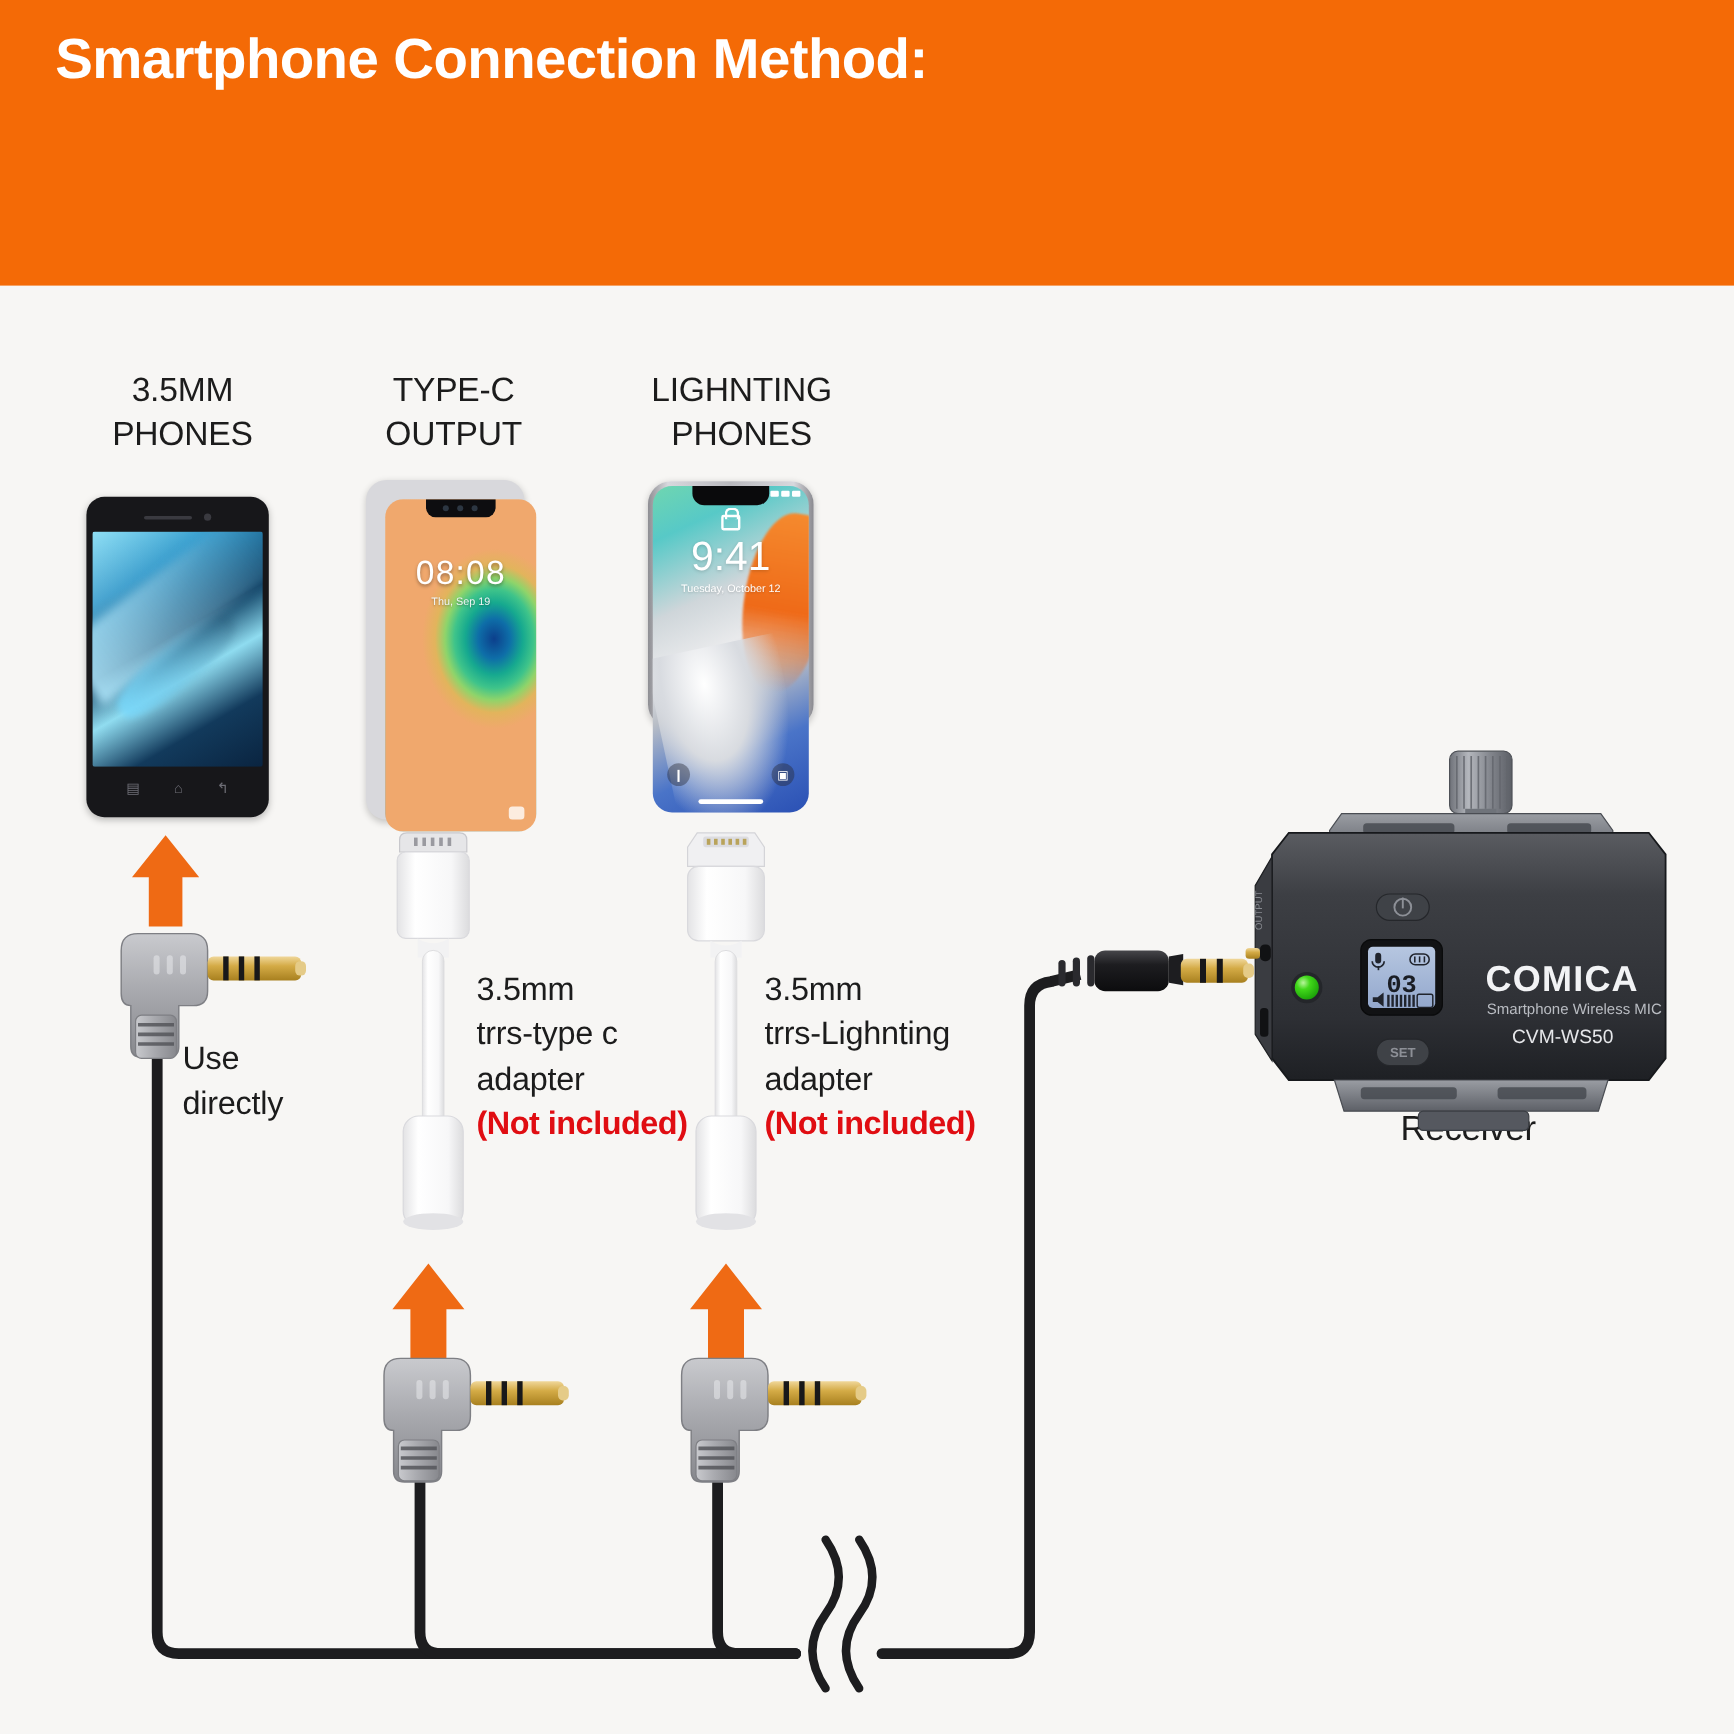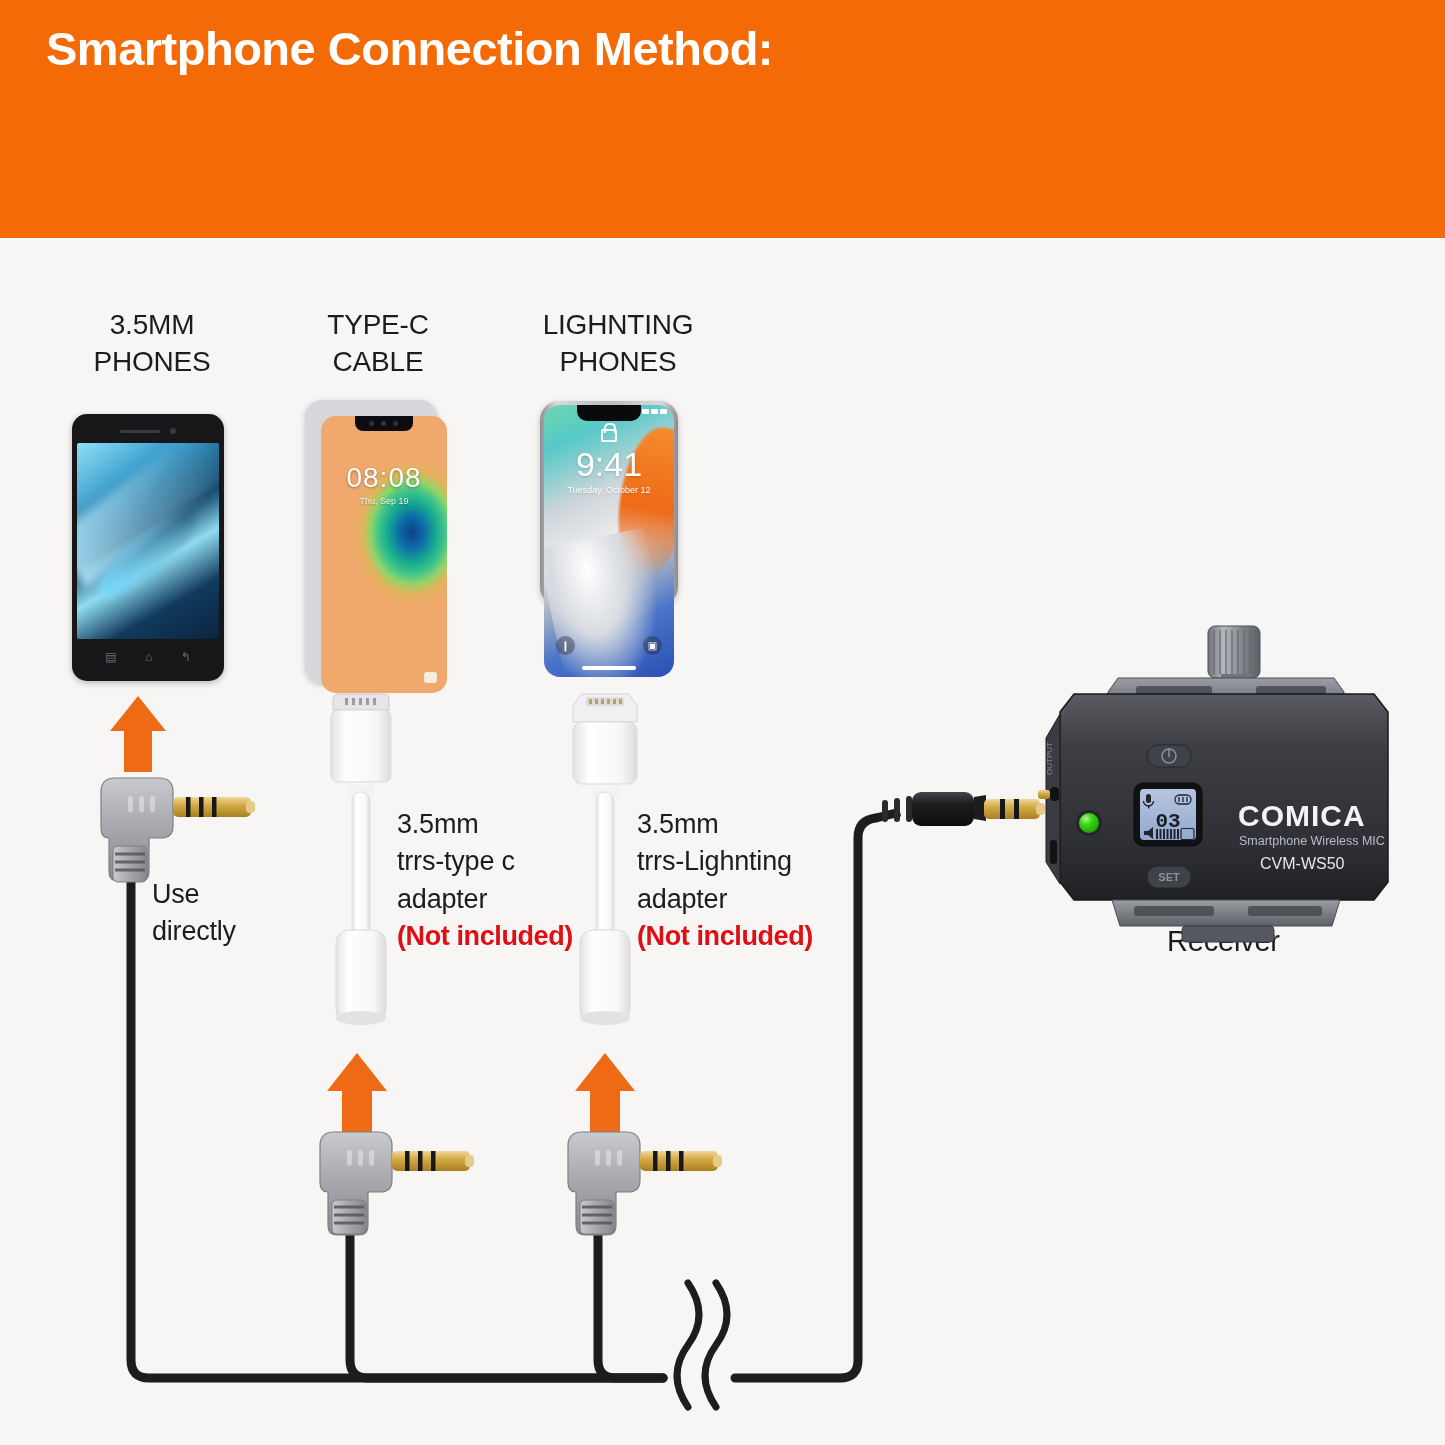--- a/index.html
+++ b/index.html
@@ -298,21 +298,21 @@
 
   
   .note {
     position: absolute;
     font-size: 27px;
     color: #1c1c1c;
     line-height: 1.38;
     white-space: pre-line;
     letter-spacing: -0.2px;
   }
-  #note-usedirectly { left: 152px; top: 864px; margin-top: 12px; }
+  #note-usedirectly { left: 152px; top: 864px; }
   #note-typec  { left: 397px; top: 806px; }
   #note-light  { left: 637px; top: 806px; }
   .notincl {
     color: #e00d12;
     font-weight: bold;
     font-size: 27px;
     letter-spacing: -0.4px;
   }
   #label-receiver {
     position: absolute;
@@ -343,21 +343,21 @@
 
 <div id="page">
 
   <div id="header">
     <div id="header-title">Smartphone Connection Method:</div>
   </div>
 
   <div class="col-head" id="head-35mm">3.5MM
 PHONES</div>
   <div class="col-head" id="head-typec">TYPE-C
-CABLE</div>
+OUTPUT</div>
   <div class="col-head" id="head-light">LIGHNTING
 PHONES</div>
 
   <div class="phone" id="phone-android">
     <div class="bezel-top">
       <div class="speaker"></div>
       <div class="cam"></div>
     </div>
     <div class="screen"></div>
     <div class="navbar">

